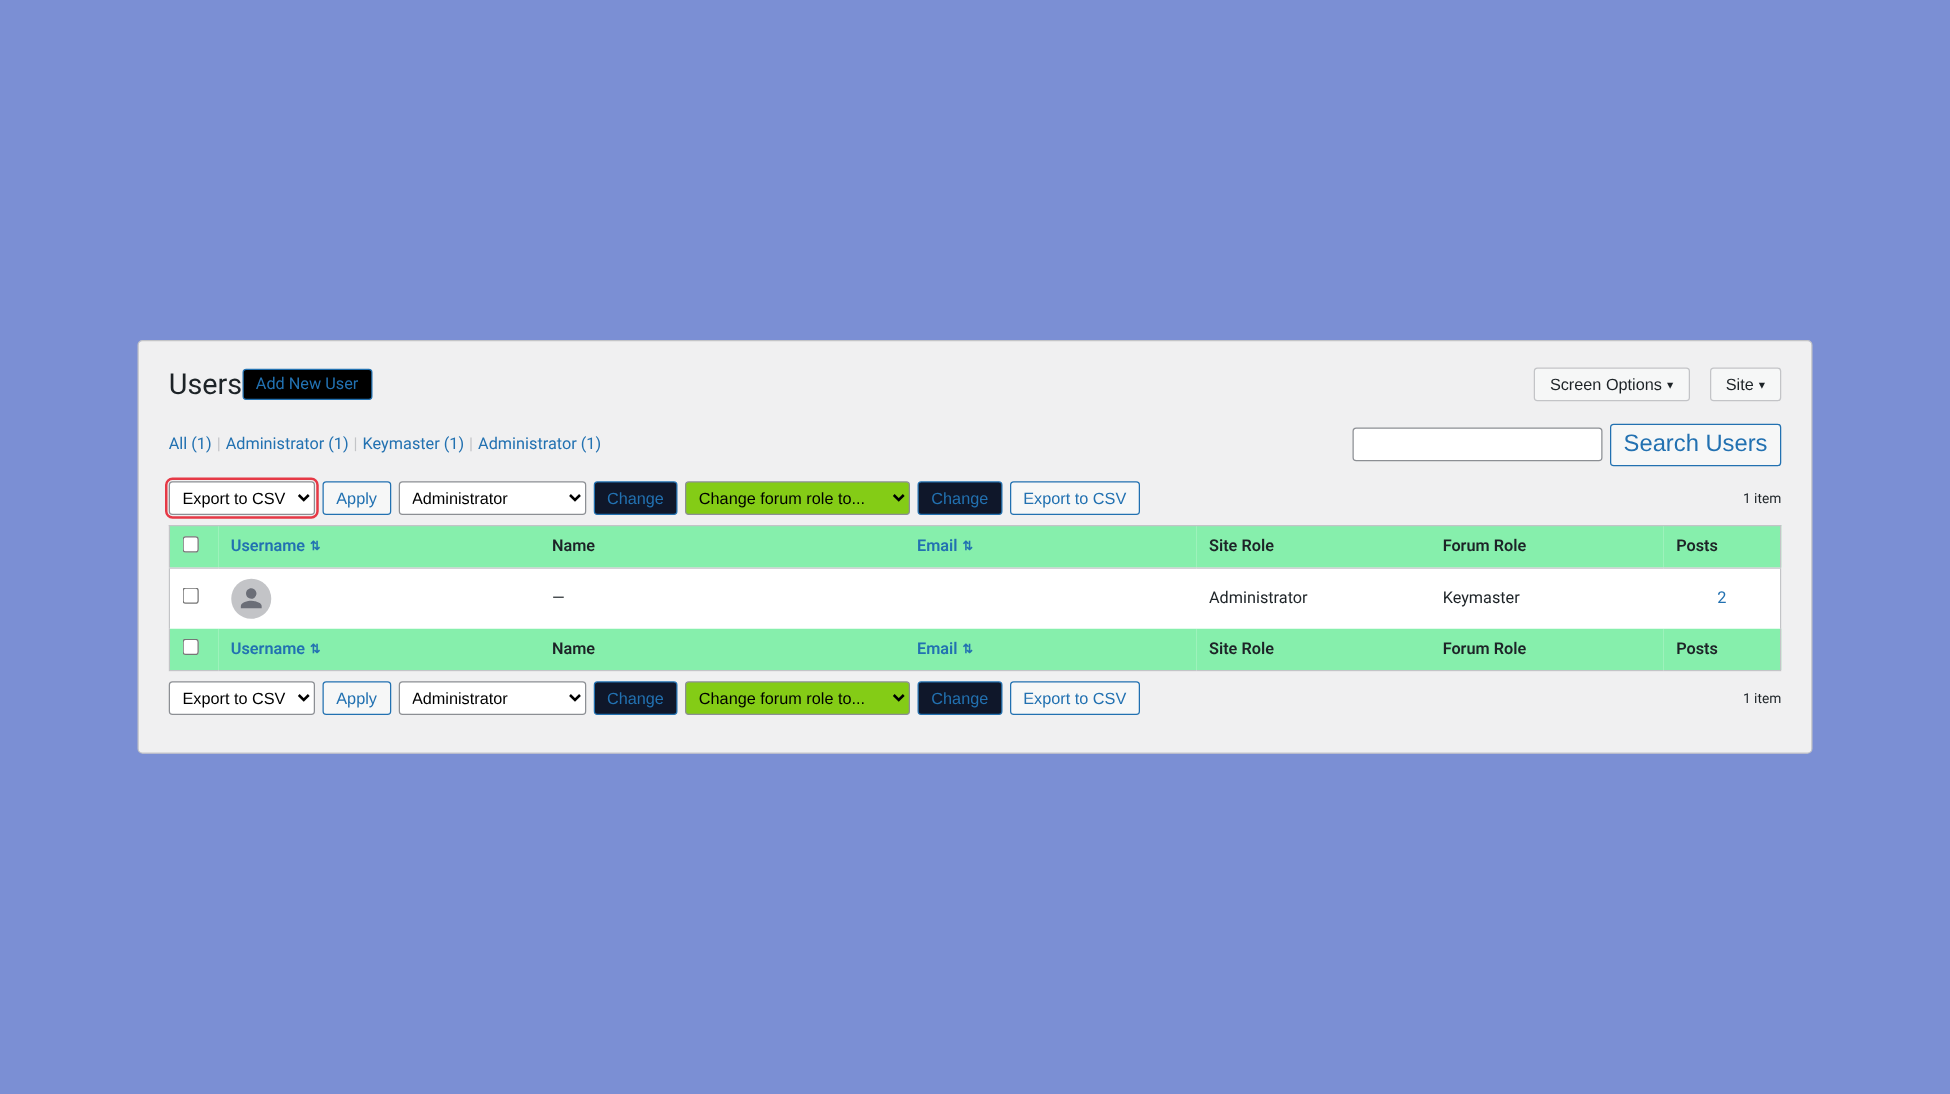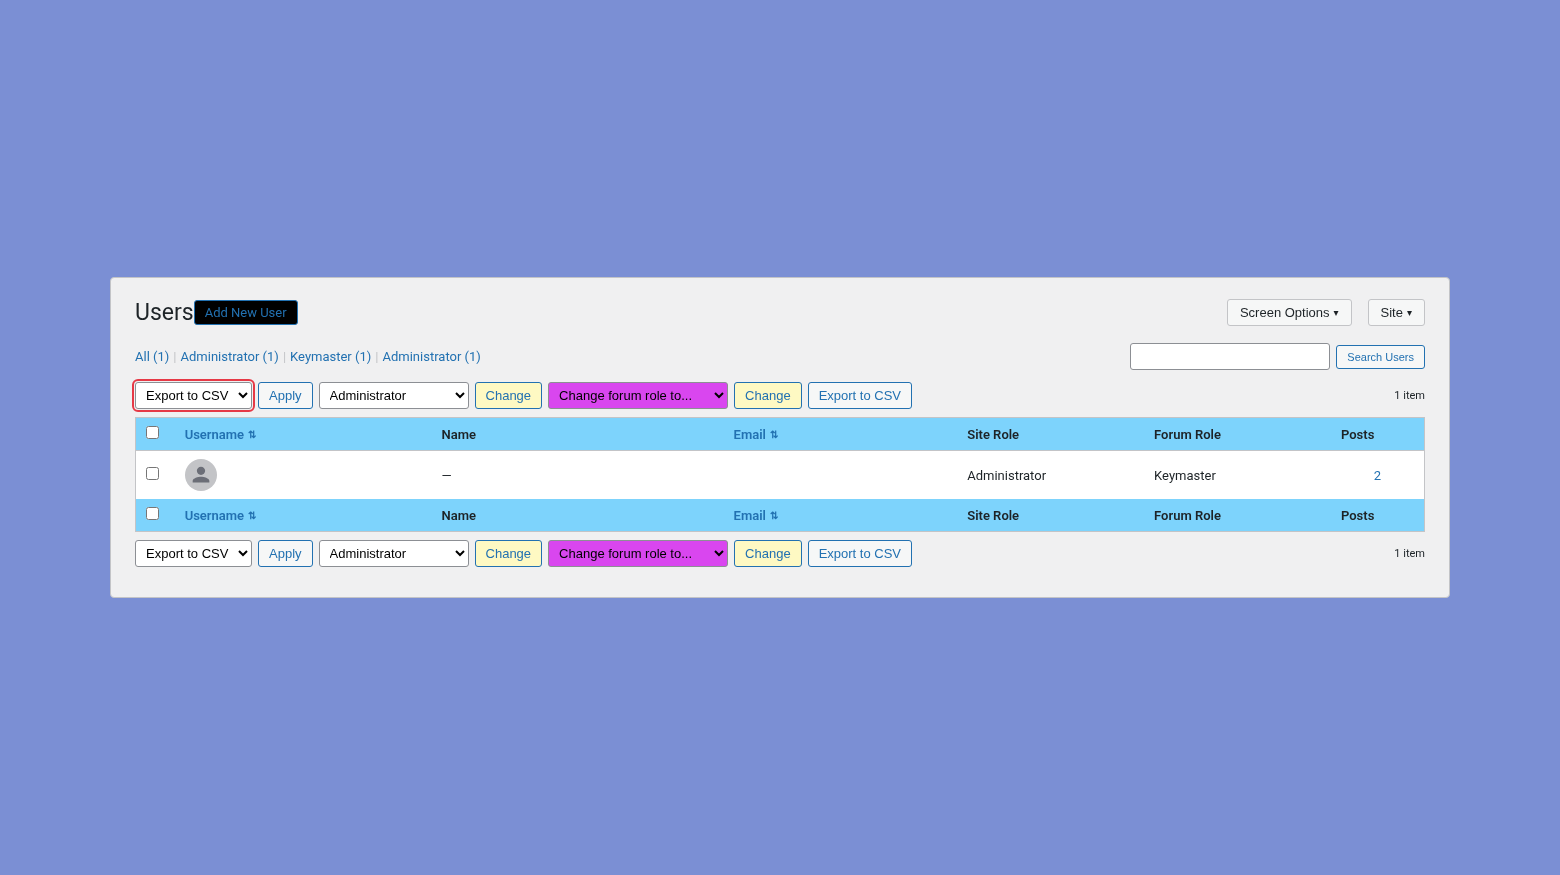--- a/index.html
+++ b/index.html
@@ -95,21 +95,21 @@
       padding: 5px 8px;
       font-size: 13px;
       width: 200px;
       background: #fff;
     }
     .search-users-btn {
       background: #f6f7f7;
       border: 1px solid #2271b1;
       color: #2271b1;
       padding: 5px 10px;
-      font-size: 11px;
+      font-size: 19px;
       border-radius: 3px;
       cursor: pointer;
     }
 
     .actions-bar {
       display: flex;
       align-items: center;
       gap: 6px;
       margin-bottom: 8px;
     }
@@ -143,34 +143,34 @@
     .role-select {
       border: 1px solid #8c8f94;
       border-radius: 3px;
       padding: 4px 6px;
       font-size: 13px;
       background: #fff;
       cursor: pointer;
       min-width: 150px;
     }
     .change-btn {
-      background: #fef9c3;
+      background: #0f172a;
       border: 1px solid #2271b1;
       color: #2271b1;
       padding: 5px 10px;
       font-size: 13px;
       border-radius: 3px;
       cursor: pointer;
     }
     .forum-role-select {
       border: 1px solid #8c8f94;
       border-radius: 3px;
       padding: 4px 6px;
       font-size: 13px;
-      background: #d946ef;
+      background: #84cc16;
       cursor: pointer;
       min-width: 180px;
     }
     .export-csv-btn {
       background: #f6f7f7;
       border: 1px solid #2271b1;
       color: #2271b1;
       padding: 5px 10px;
       font-size: 13px;
       border-radius: 3px;
@@ -182,21 +182,21 @@
       font-size: 11px;
     }
 
     .users-table {
       width: 100%;
       border-collapse: collapse;
       background: #fff;
       border: 1px solid #c3c4c7;
     }
     .users-table th {
-      background: #7dd3fc;
+      background: #86efac;
       border-bottom: 1px solid #c3c4c7;
       padding: 8px 10px;
       text-align: left;
       font-weight: 600;
       color: #1d2327;
       font-size: 13px;
     }
     .users-table th.sortable a, .users-table th.sorted a {
       color: #2271b1;
       text-decoration: none;

